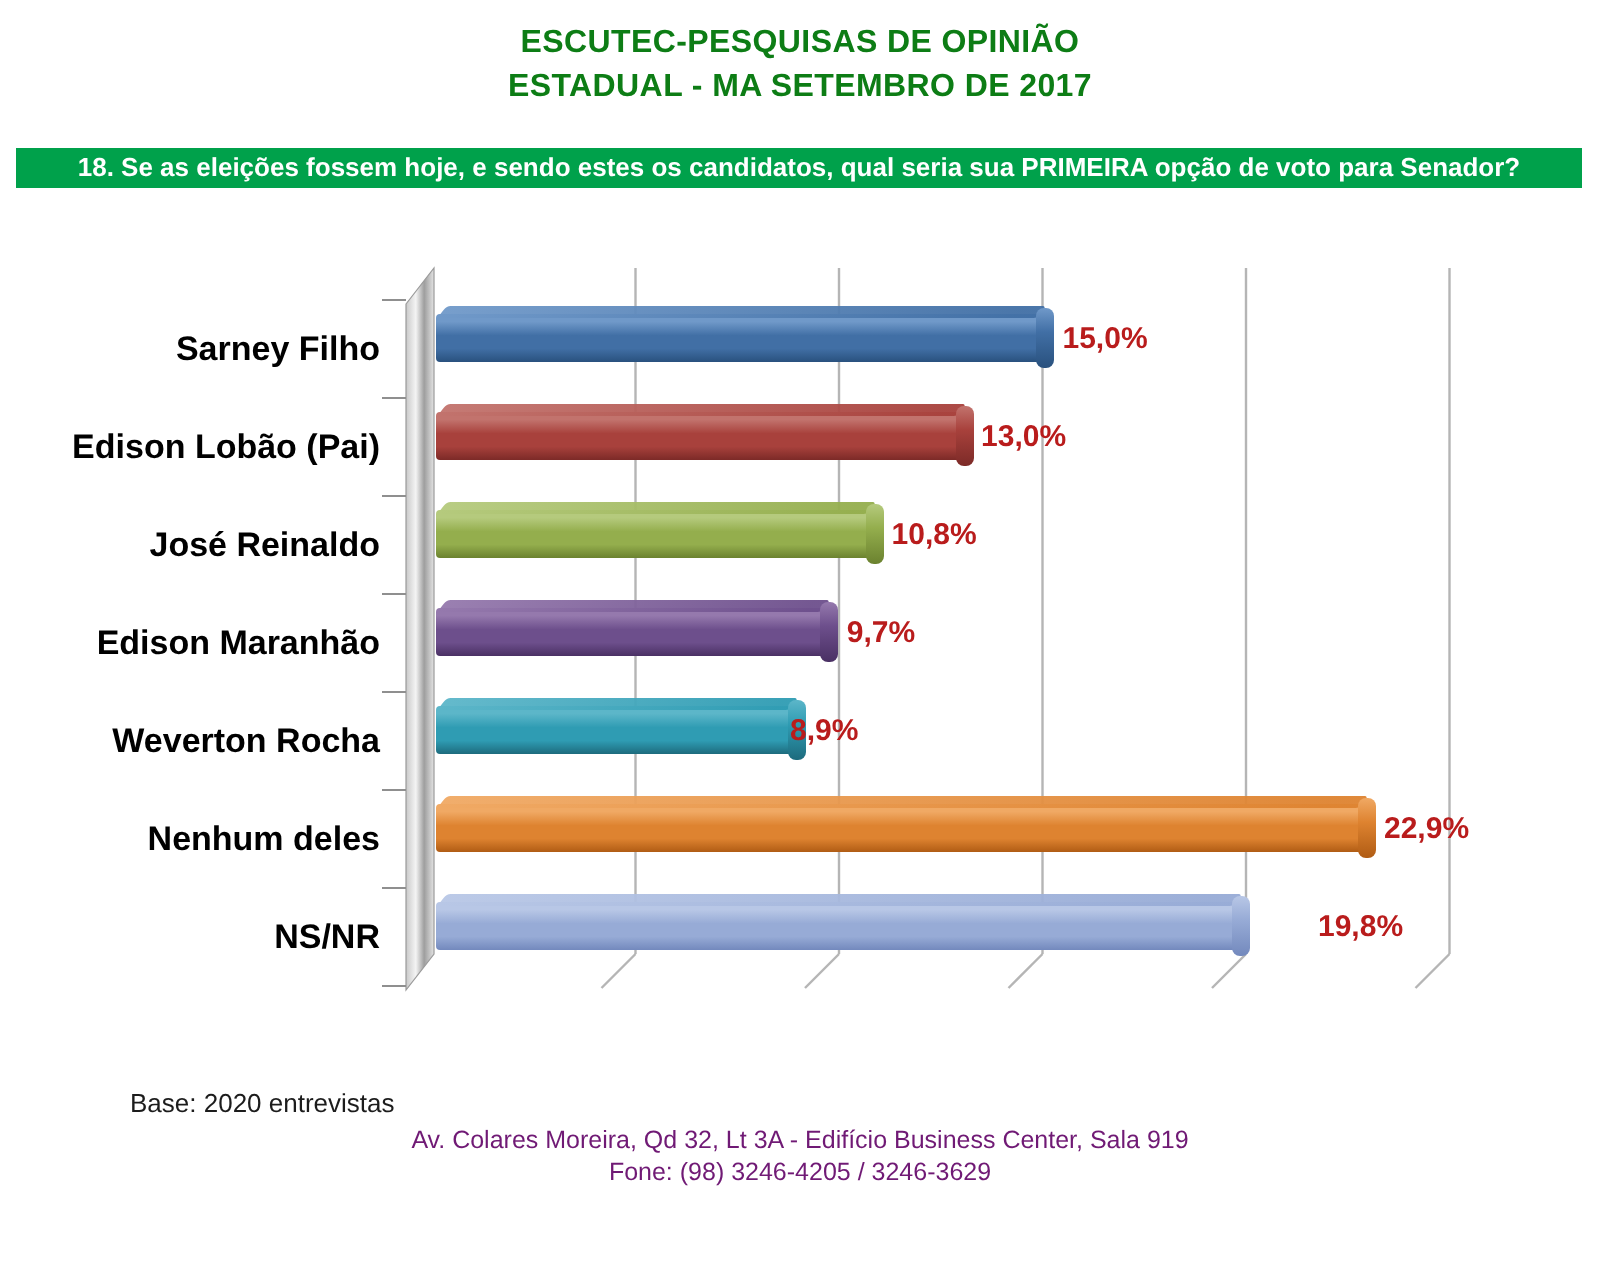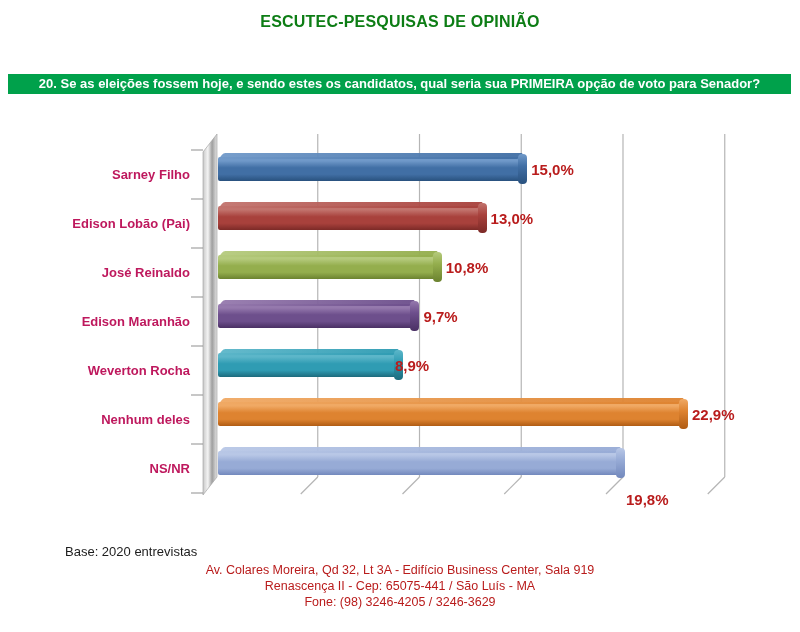--- a/index.html
+++ b/index.html
@@ -15,21 +15,21 @@
   
   .banner{
     position:absolute;top:74px;left:8px;width:783px;height:20px;
     text-align:center;line-height:20px;font-size:13px;font-weight:bold;
     white-space:nowrap;overflow:hidden;
   }
   
   svg.decor{position:absolute;top:0;left:0;}
   .cat-label{
     position:absolute;left:0;width:190px;text-align:right;
-    font-size:13px;font-weight:bold;color:#be185d;height:17px;line-height:17px;
+    font-size:17px;font-weight:bold;color:#000000;height:17px;line-height:17px;
   }
   .bar{
     position:absolute;left:218px;height:24px;border-radius:2px 3px 3px 2px;
   }
   .bar-top{
     position:absolute;top:-4px;left:3px;right:2px;height:6px;
     transform:skewX(-38deg);border-radius:2px;opacity:.95;
   }
   .bar-cap{
     position:absolute;right:-4px;top:-3px;width:9px;height:30px;border-radius:4px;
@@ -37,35 +37,36 @@
   .value-label{
     position:absolute;font-size:15px;font-weight:bold;color:#b91c1c;height:18px;line-height:18px;
     white-space:nowrap;
   }
   
   .base-note{
     position:absolute;left:65px;top:544px;font-size:13px;color:#1c1c1c;
   }
   .footer-lines{
     position:absolute;left:0;top:562px;width:800px;text-align:center;
-    font-size:12.5px;color:#b91c1c;line-height:16px;
+    font-size:12.5px;color:#701a75;line-height:16px;
   }
   .footer-lines div{white-space:nowrap;}
 </style>
 </head>
 <body>
 
 <div id="stage">
 
   <div class="title" style="color: rgb(13, 125, 21);">
     <div>ESCUTEC-PESQUISAS DE OPINIÃO</div>
+    <div>ESTADUAL - MA SETEMBRO DE 2017</div>
   </div>
 
   <div class="banner" style="background: rgb(0, 161, 75); color: rgb(255, 255, 255);">
-    <span>20. Se as eleições fossem hoje, e sendo estes os candidatos, qual seria sua PRIMEIRA opção de voto para Senador?</span>
+    <span>18. Se as eleições fossem hoje, e sendo estes os candidatos, qual seria sua PRIMEIRA opção de voto para Senador?</span>
   </div>
 
   <svg class="decor" width="800" height="632">
     <defs>
       <linearGradient id="wallGrad" x1="0" y1="0" x2="1" y2="0">
         <stop offset="0" stop-color="#c9c9c9"></stop>
         <stop offset="0.35" stop-color="#f4f4f4"></stop>
         <stop offset="0.65" stop-color="#9e9e9e"></stop>
         <stop offset="1" stop-color="#e3e3e3"></stop>
       </linearGradient>
@@ -143,24 +144,23 @@
           <div class="bar-cap" style="background: linear-gradient(rgb(240, 169, 100) 0%, rgb(222, 131, 48) 40%, rgb(176, 92, 20) 100%);"></div>
         </div>
       <div class="value-label" style="top: 406px; left: 692.015px;">22,9%</div>
     </div>
     <div class="bar-row">
       <div class="cat-label" style="top: 460px;">NS/NR</div>
       <div class="bar" style="top: 451px; width: 402.93px; background: linear-gradient(rgb(184, 199, 230) 0%, rgb(184, 199, 230) 16%, rgb(151, 171, 214) 45%, rgb(151, 171, 214) 72%, rgb(115, 137, 189) 100%);">
           <div class="bar-top" style="background: linear-gradient(90deg, rgb(184, 199, 230), rgb(151, 171, 214) 96%);"></div>
           <div class="bar-cap" style="background: linear-gradient(rgb(184, 199, 230) 0%, rgb(151, 171, 214) 40%, rgb(115, 137, 189) 100%);"></div>
         </div>
-      <div class="value-label" style="top: 455px; left: 626px; margin-top: 36px;">19,8%</div>
+      <div class="value-label" style="top: 455px; left: 659px;">19,8%</div>
     </div>
   </div>
 
   <div class="base-note">Base: 2020 entrevistas</div>
   <div class="footer-lines">
     <div>Av. Colares Moreira, Qd 32, Lt 3A - Edifício Business Center, Sala 919</div>
-    <div>Renascença II - Cep: 65075-441 / São Luís - MA</div>
     <div>Fone: (98) 3246-4205 / 3246-3629</div>
   </div>
 
 </div>
 
 </body></html>

